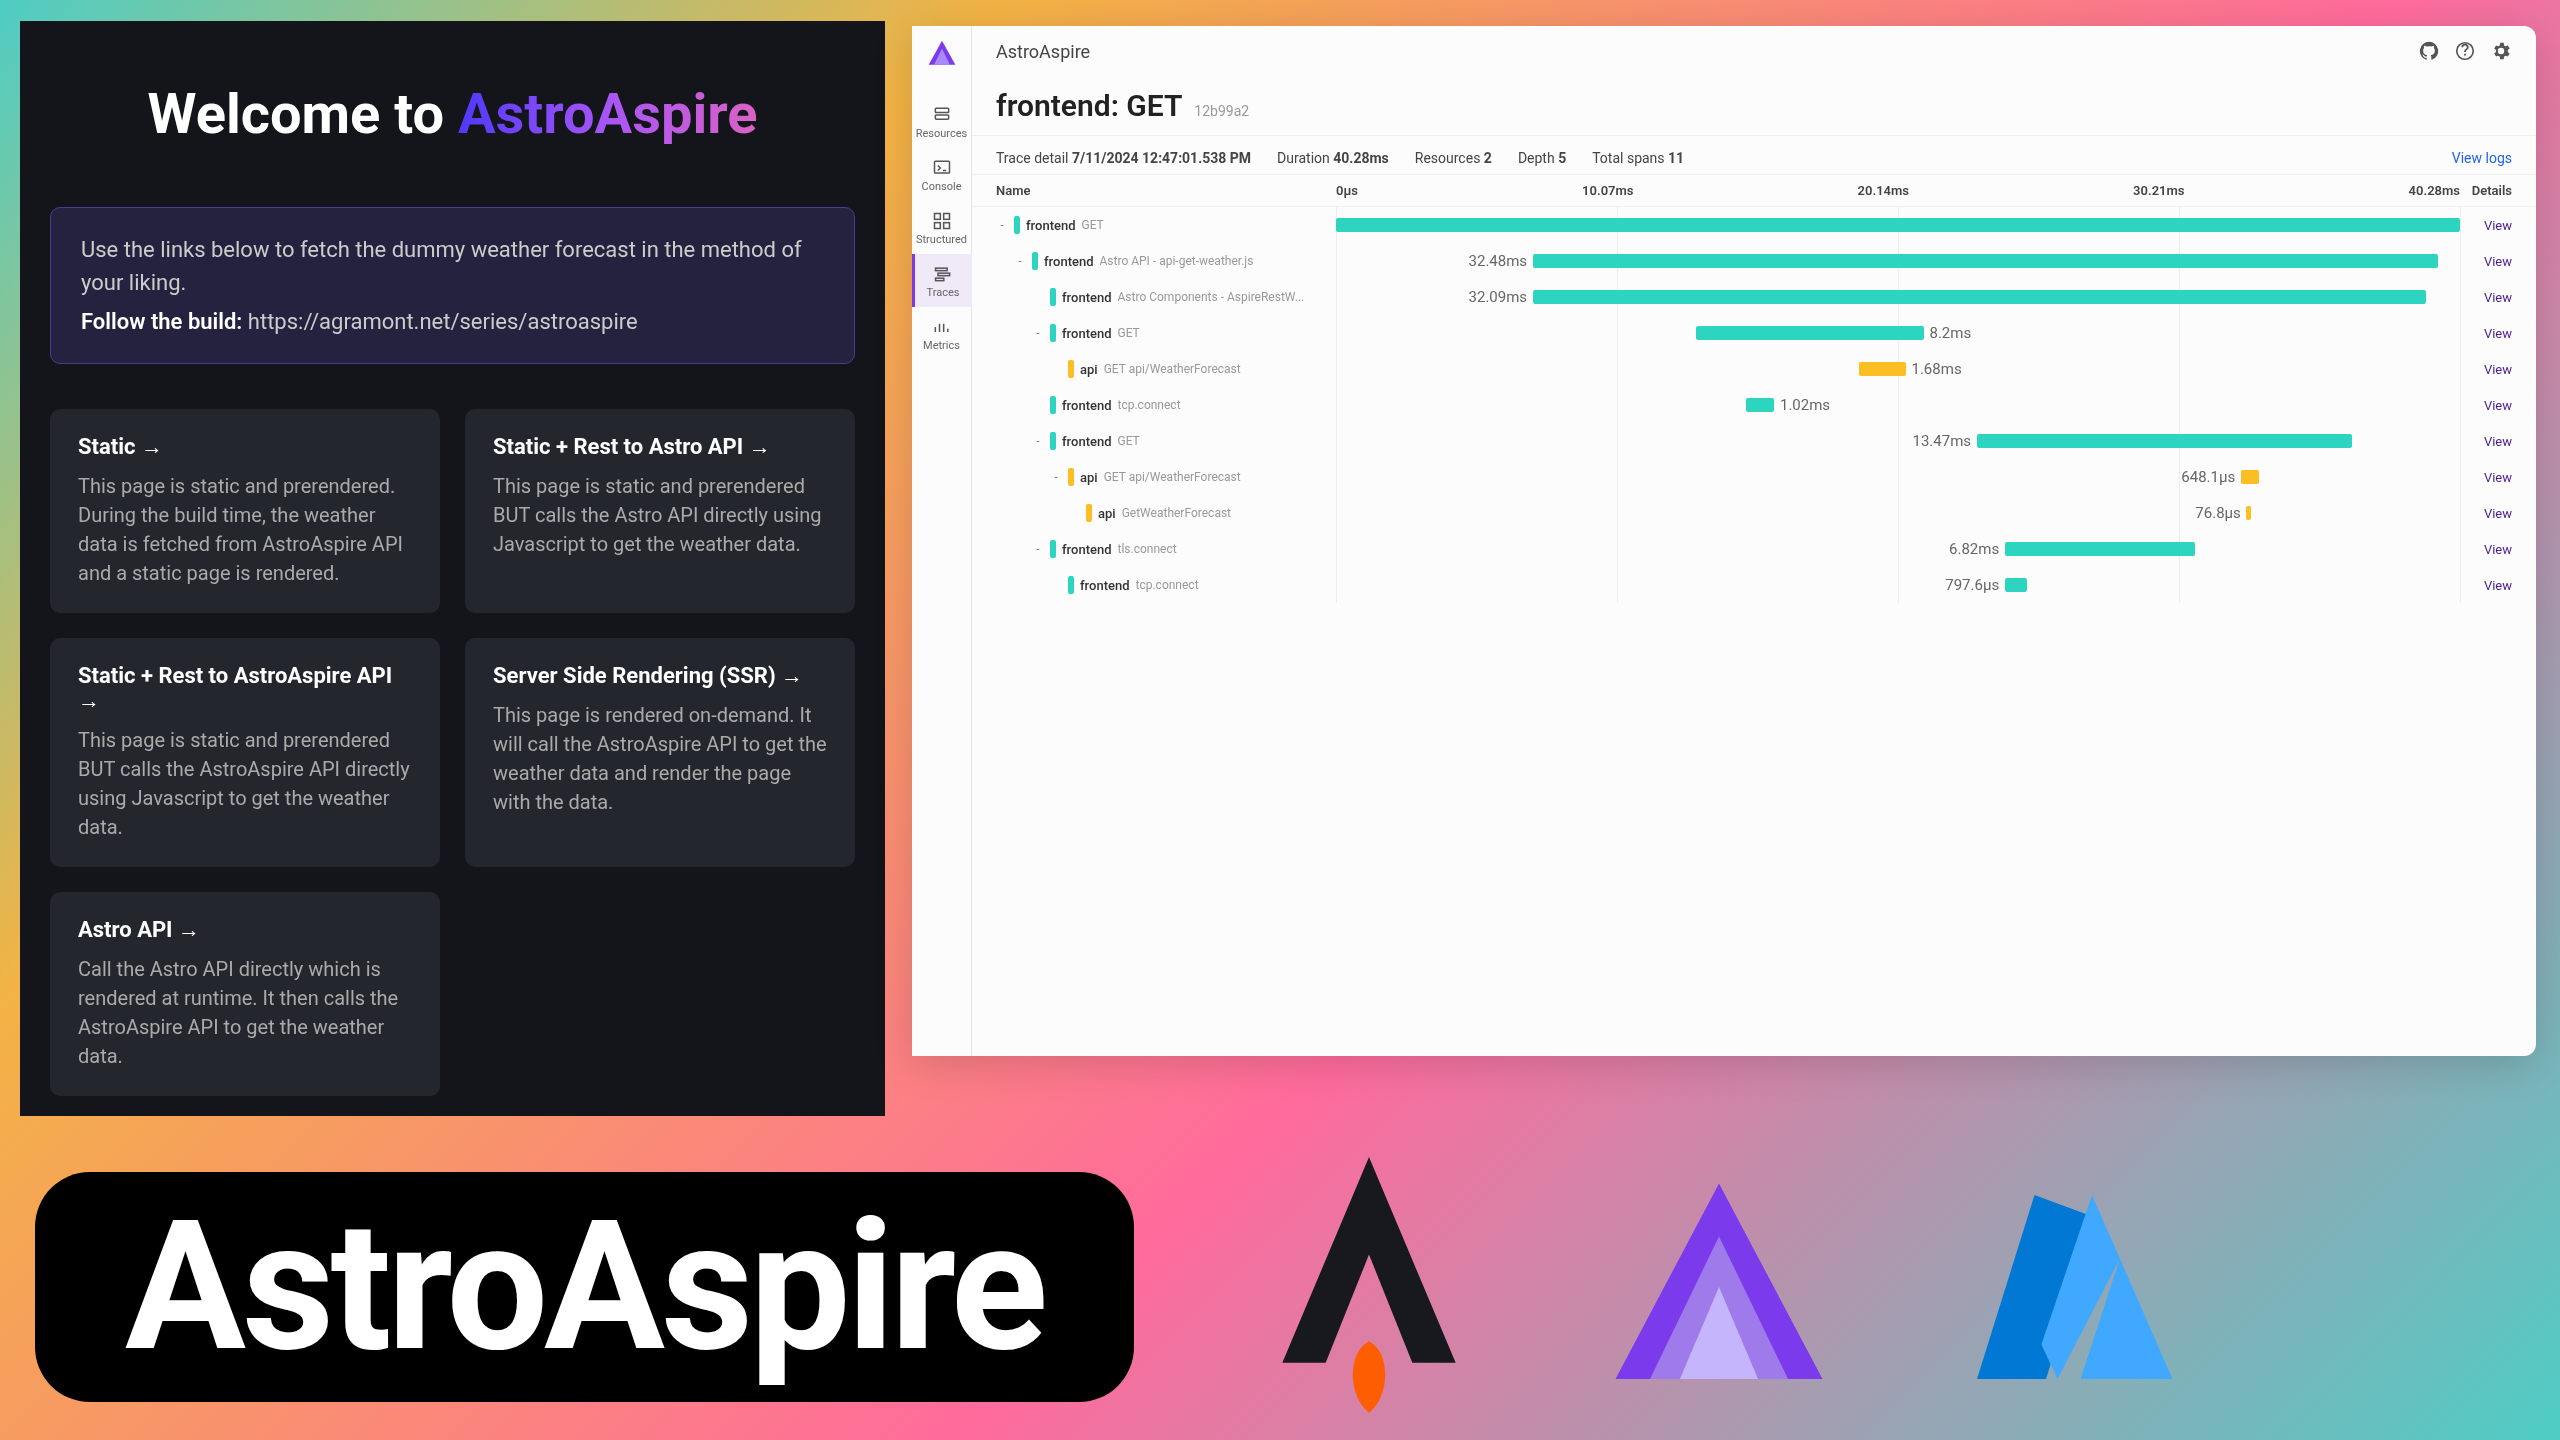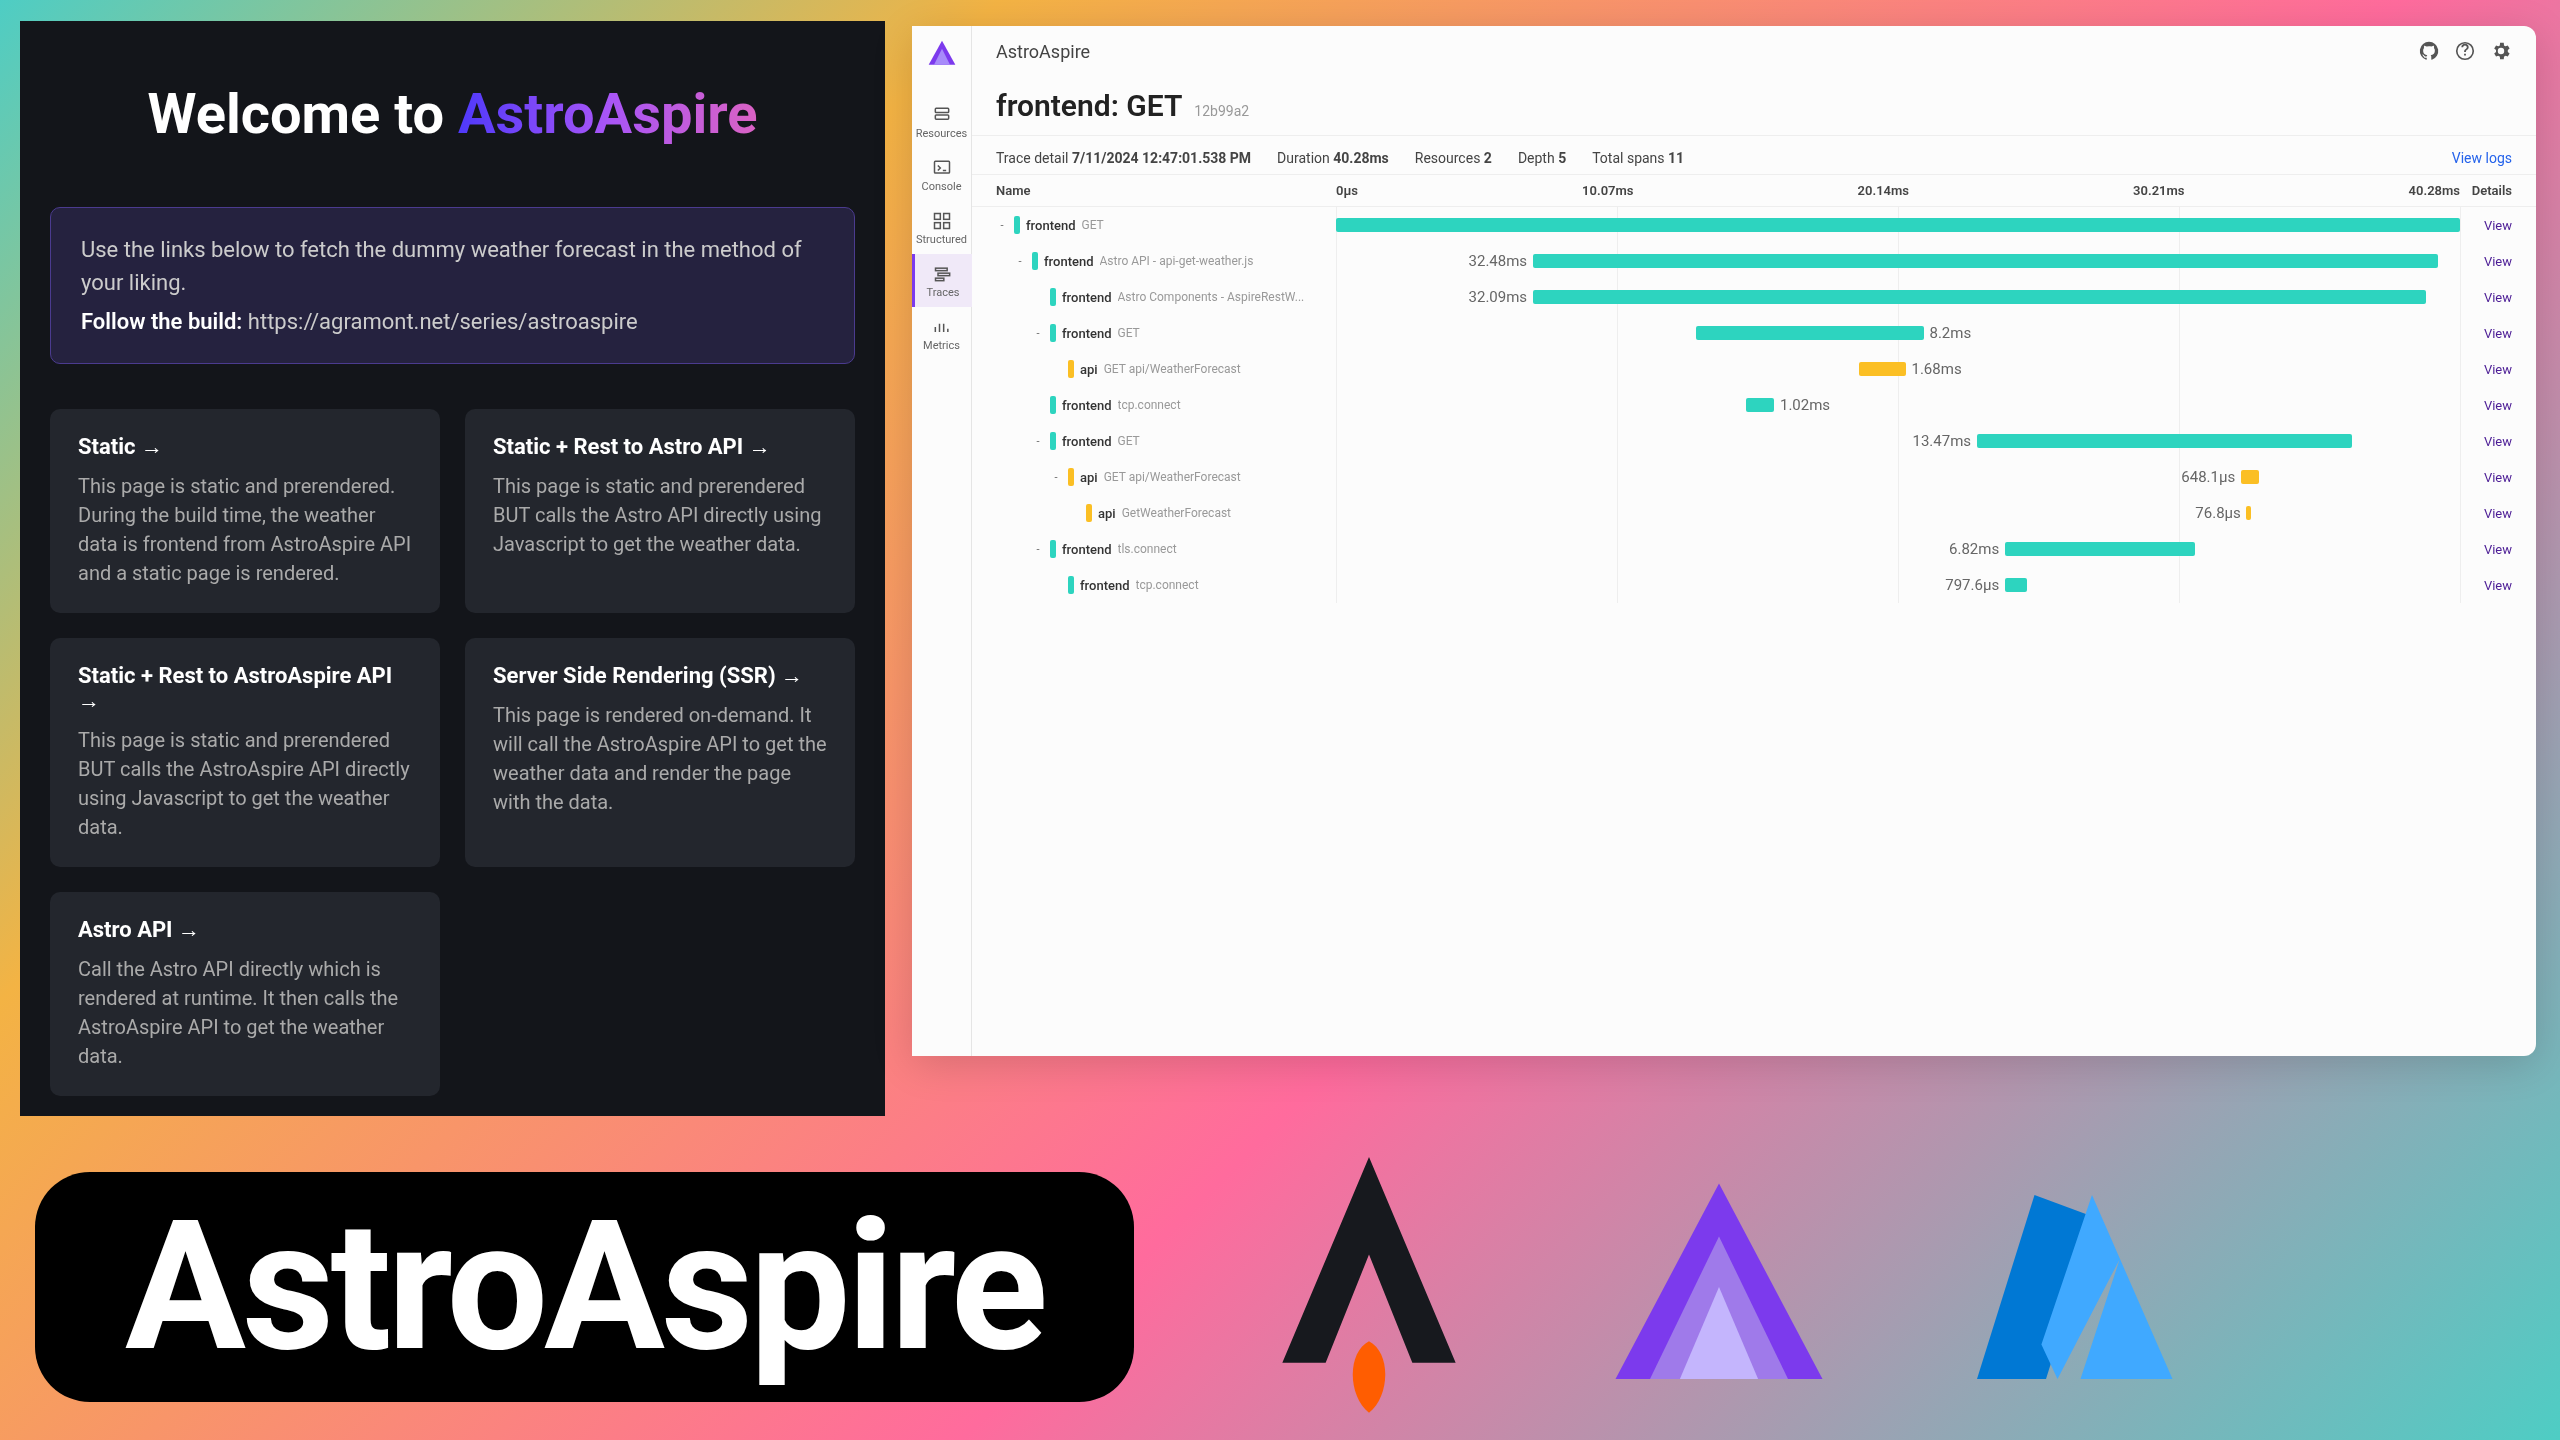--- a/index.html
+++ b/index.html
@@ -256,21 +256,21 @@
   <div class="intro-box">
     <div>Use the links below to fetch the dummy weather forecast in the method of your liking.</div>
     <div style="margin-top:6px;">
       <span class="follow" style="font-weight:600">Follow the build:</span>
       <span>https://agramont.net/series/astroaspire</span>
     </div>
   </div>
   <div class="cards" id="cards-container">
       <div class="card">
         <h3>Static →</h3>
-        <p>This page is static and prerendered. During the build time, the weather data is frontend from AstroAspire API and a static page is rendered.</p>
+        <p>This page is static and prerendered. During the build time, the weather data is fetched from AstroAspire API and a static page is rendered.</p>
       </div>
       <div class="card">
         <h3>Static + Rest to Astro API →</h3>
         <p>This page is static and prerendered BUT calls the Astro API directly using Javascript to get the weather data.</p>
       </div>
       <div class="card">
         <h3>Static + Rest to AstroAspire API →</h3>
         <p>This page is static and prerendered BUT calls the AstroAspire API directly using Javascript to get the weather data.</p>
       </div>
       <div class="card">

